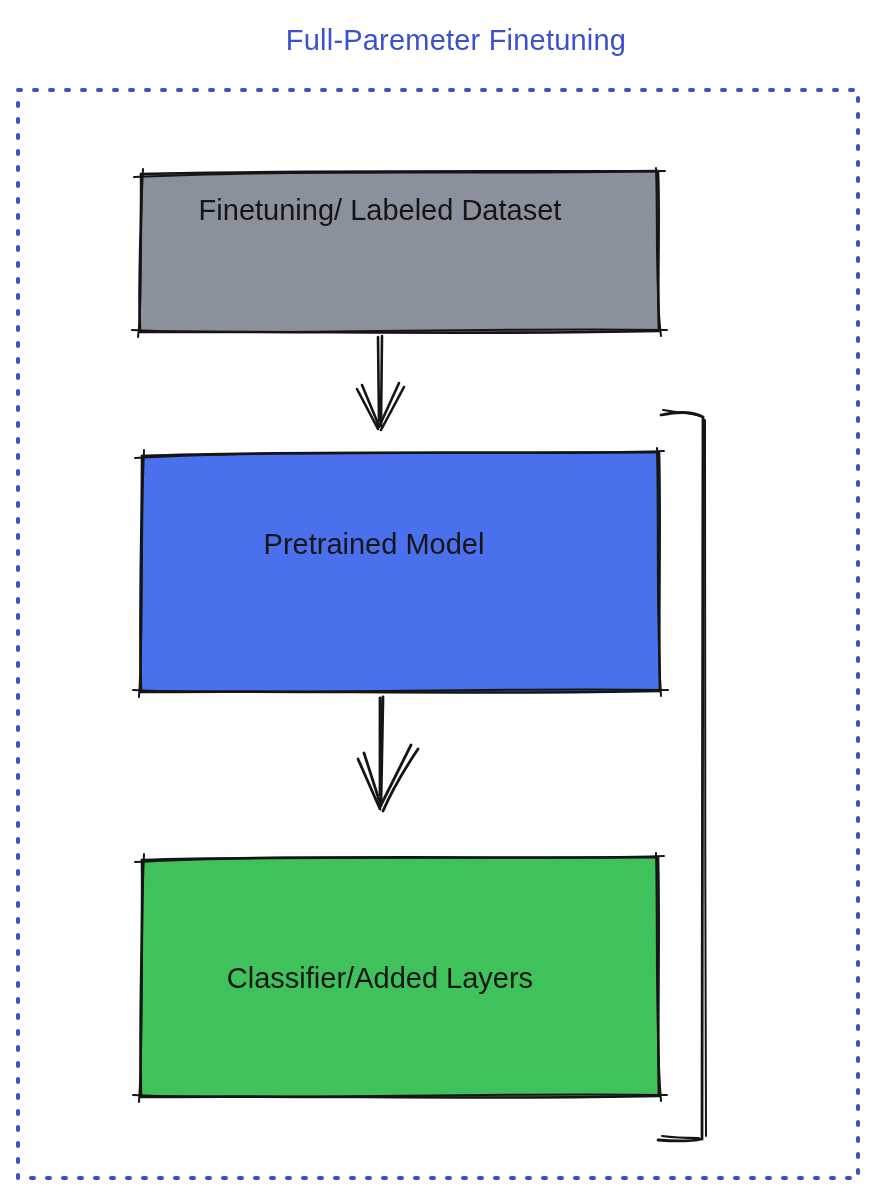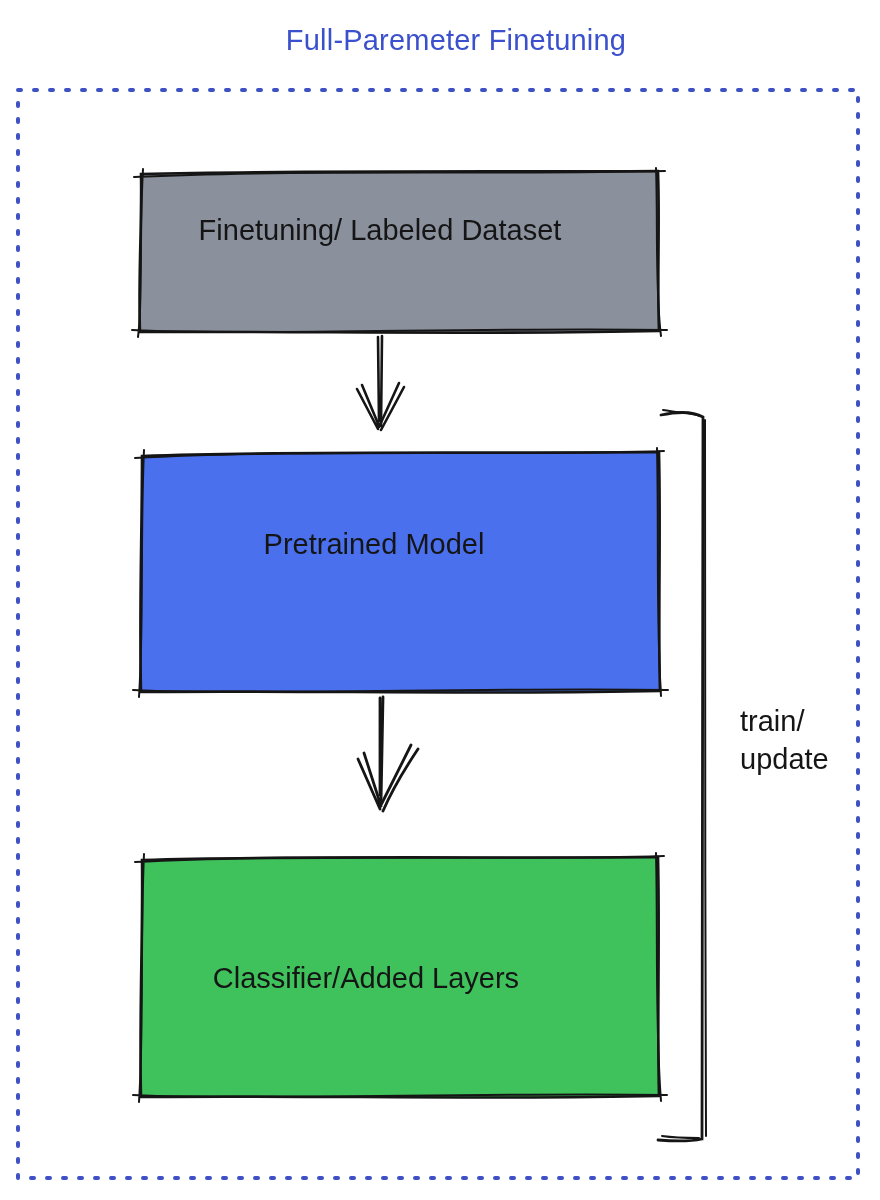--- a/index.html
+++ b/index.html
@@ -38,30 +38,30 @@
     align-items: center;
     color: #151515;
     font-size: 29px;
     line-height: 33px;
     white-space: nowrap;
     pointer-events: none;
   }
   .label-dataset {
     left: 138px; top: 170px; width: 522px; height: 163px;
     align-items: flex-start;
-    padding-top: 44px;
+    padding-top: 24px;
     box-sizing: border-box;
     transform: translateX(-19px);
   }
   .label-pretrained {
     left: 138px; top: 452px; width: 524px; height: 184px;
     transform: translateX(-26px);
   }
   .label-classifier {
-    left: 124px; top: 858px; width: 522px; height: 240px;
+    left: 138px; top: 858px; width: 522px; height: 240px;
     transform: translateX(-19px);
   }
   .bracket-label {
     position: absolute;
     left: 740px;
     top: 702px;
     color: #151515;
     font-size: 29px;
     line-height: 38px;
   }
@@ -108,18 +108,14 @@
       <path d="M663 410 C 680 413 692 413 700 416 M705 420 C 707 600 704 900 706 1136 M662 1136 C 676 1138 690 1138 699 1138" stroke-width="2"></path>
     </g>
   </svg>
 
   <div class="box-label label-dataset">Finetuning/ Labeled Dataset</div>
 
   <div class="box-label label-pretrained">Pretrained Model</div>
 
   <div class="box-label label-classifier">Classifier/Added Layers</div>
 
-  <div class="bracket-label">
-    <span>train/</span>
-    <span>update</span>
-  </div>
 
 </div>
 
 </body></html>

